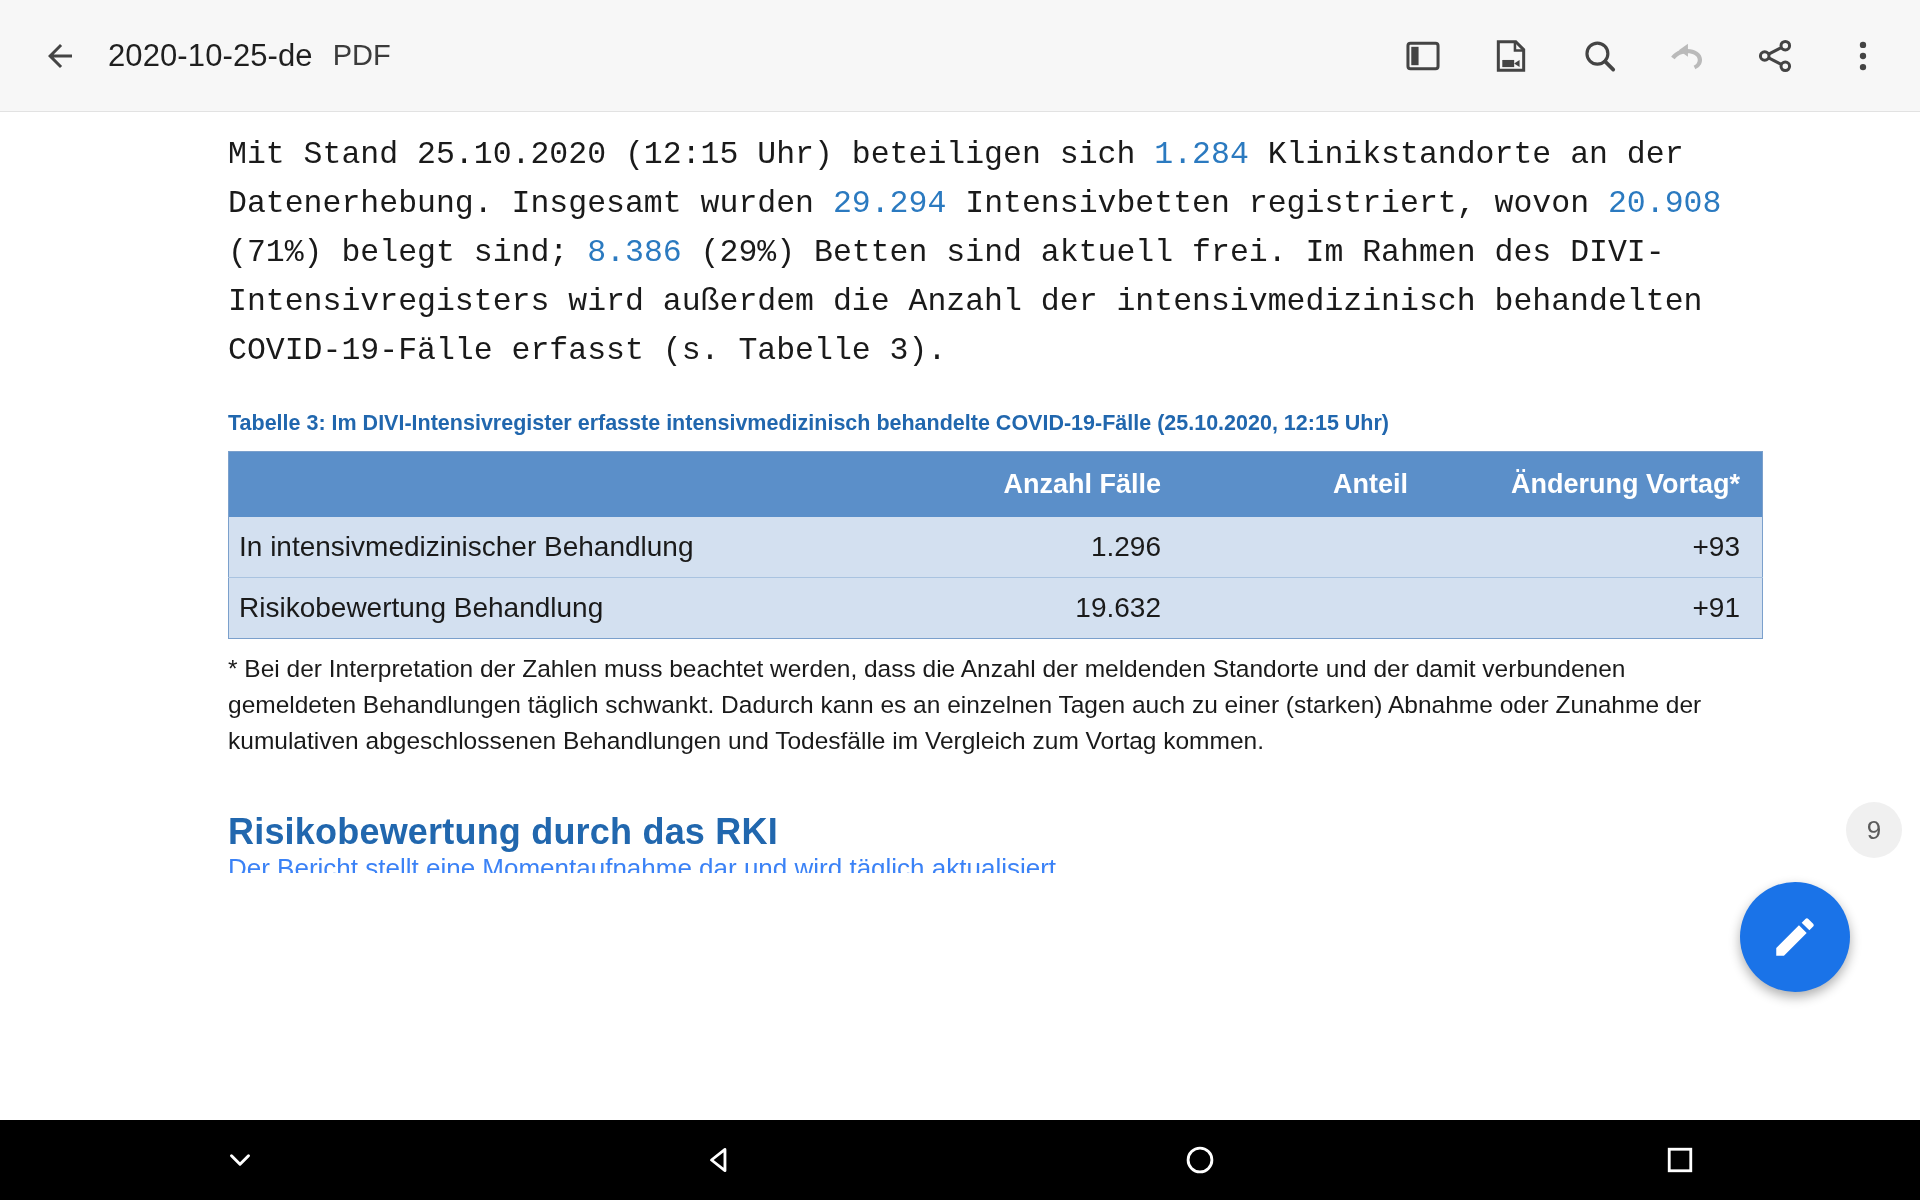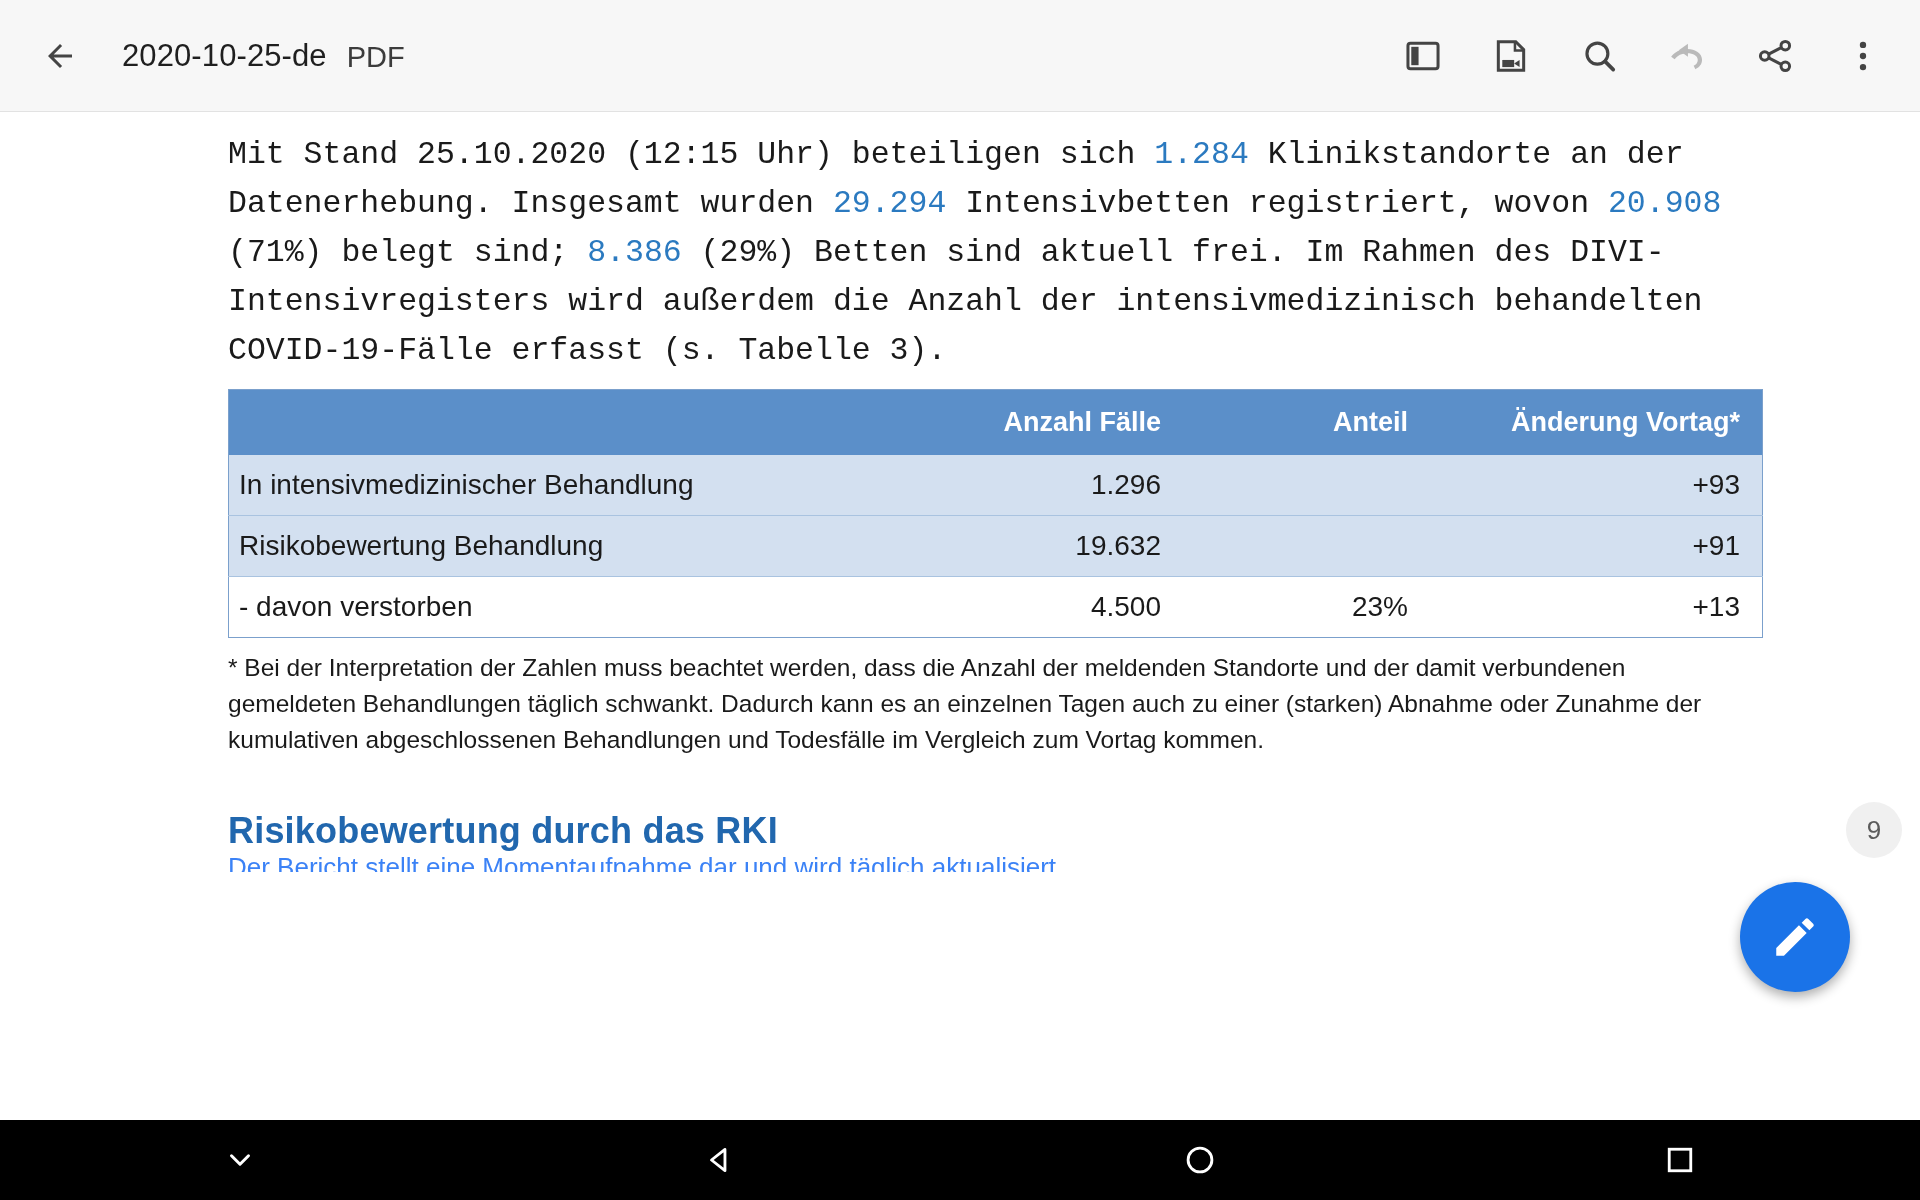--- a/index.html
+++ b/index.html
@@ -35,22 +35,22 @@
     width: 52px;
     height: 52px;
     display: flex;
     align-items: center;
     justify-content: center;
     cursor: pointer;
     flex: 0 0 auto;
   }
   .title-wrap {
     display: flex;
-    align-items: flex-end;
-    margin-left: 36px;
+    align-items: center;
+    margin-left: 22px;
     flex: 1 1 auto;
     min-width: 0;
   }
   .doc-title {
     font-size: 31px;
     color: #1f1f1f;
     letter-spacing: 0.1px;
     white-space: nowrap;
   }
   .doc-ext {
@@ -275,20 +275,21 @@
         </svg>
       </div>
     </div>
   </div>
 
   <div class="docarea">
     <div class="page">
 
       <p class="para"><span>Mit Stand 25.10.2020 (12:15 Uhr) beteiligen sich </span><span class="num">1.284</span><span> Klinikstandorte an der Datenerhebung. Insgesamt wurden </span><span class="num">29.294</span><span> Intensivbetten registriert, wovon </span><span class="num">20.908</span><span> (71%) belegt sind; </span><span class="num">8.386</span><span> (29%) Betten sind aktuell frei. Im Rahmen des DIVI-Intensivregisters wird außerdem die Anzahl der intensivmedizinisch behandelten COVID-19-Fälle erfasst (s. Tabelle 3).</span></p>
 
+      <div class="tbl-caption">Tabelle 3: Im DIVI-Intensivregister erfasste intensivmedizinisch behandelte COVID-19-Fälle (25.10.2020, 12:15 Uhr)</div>
 
       <table class="divi">
         <thead>
           <tr>
             <th class="first" style="width:560px"></th>
             <th style="width:330px">Anzahl Fälle</th>
             <th style="width:215px">Anteil</th>
             <th style="width:300px">Änderung Vortag*</th>
           </tr>
         </thead>
@@ -298,26 +299,20 @@
             <td>1.296</td>
             <td></td>
             <td>+93</td>
           </tr>
           <tr class="shaded">
             <td class="label">Risikobewertung Behandlung</td>
             <td>19.632</td>
             <td></td>
             <td>+91</td>
           </tr>
-          <tr class="plain">
-            <td class="label"> - davon verstorben</td>
-            <td>4.500</td>
-            <td>23%</td>
-            <td>+13</td>
-          </tr>
         </tbody>
       </table>
 
       <div class="footnote">* Bei der Interpretation der Zahlen muss beachtet werden, dass die Anzahl der meldenden Standorte und der damit verbundenen gemeldeten Behandlungen täglich schwankt. Dadurch kann es an einzelnen Tagen auch zu einer (starken) Abnahme oder Zunahme der kumulativen abgeschlossenen Behandlungen und Todesfälle im Vergleich zum Vortag kommen.</div>
 
       <h2 class="section">Risikobewertung durch das RKI</h2>
 
 
       <div class="cut-line">Der Bericht stellt eine Momentaufnahme dar und wird täglich aktualisiert.</div>
     </div>

